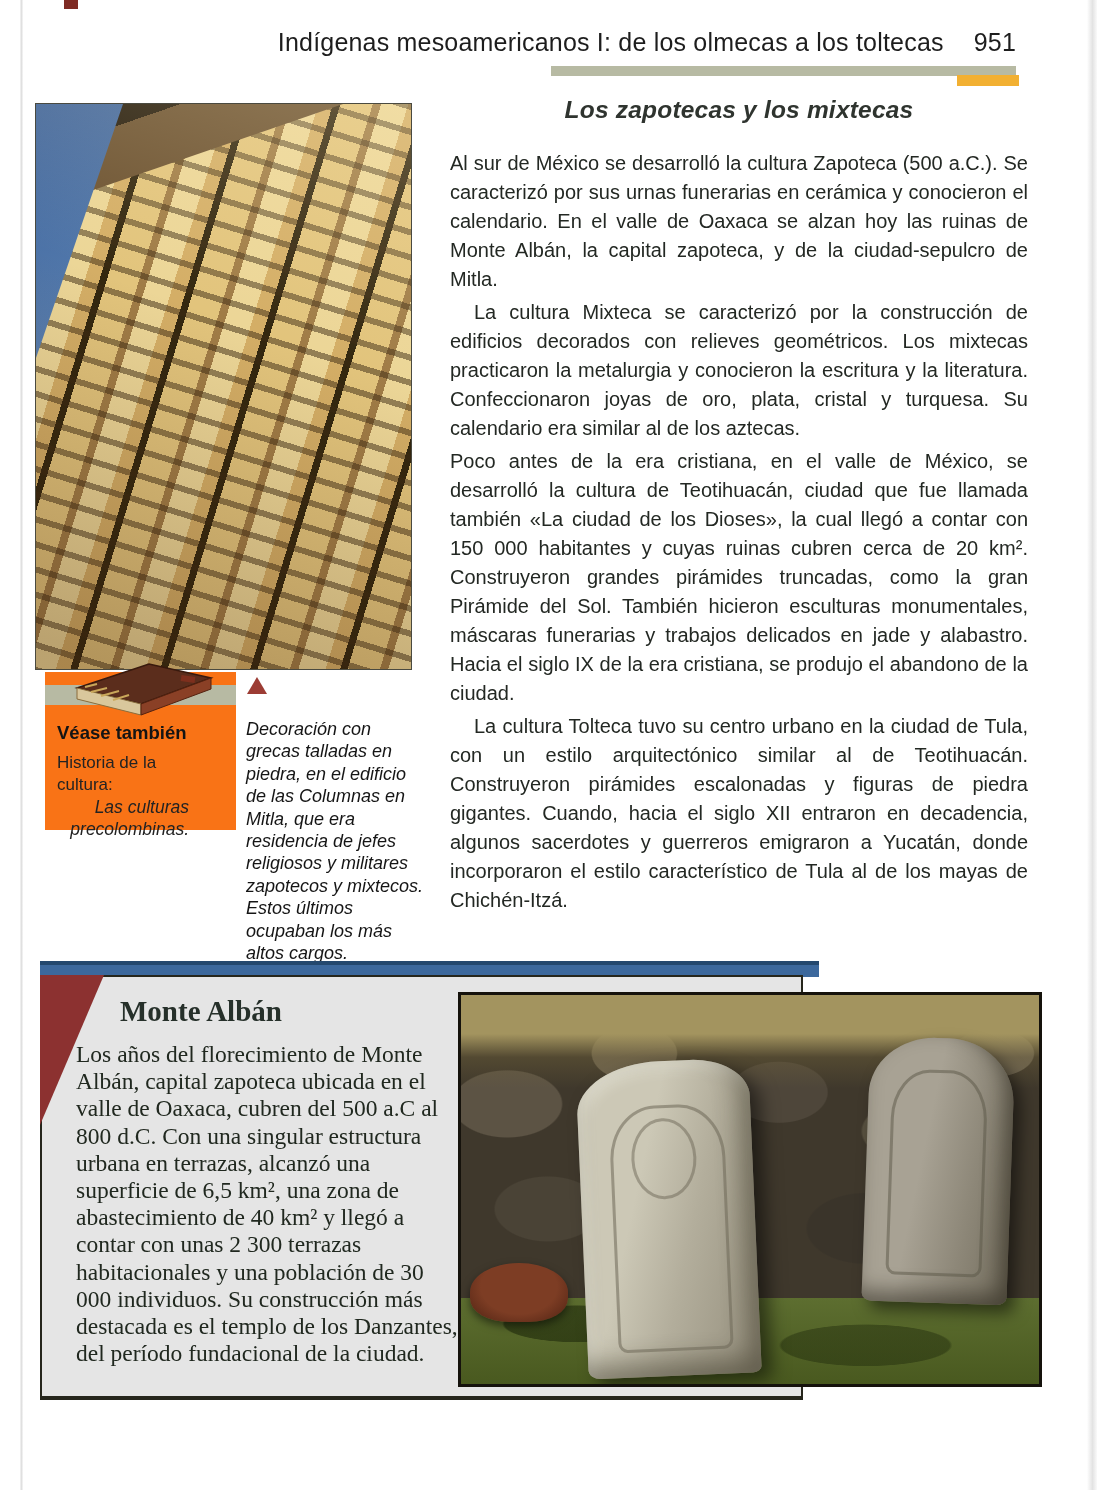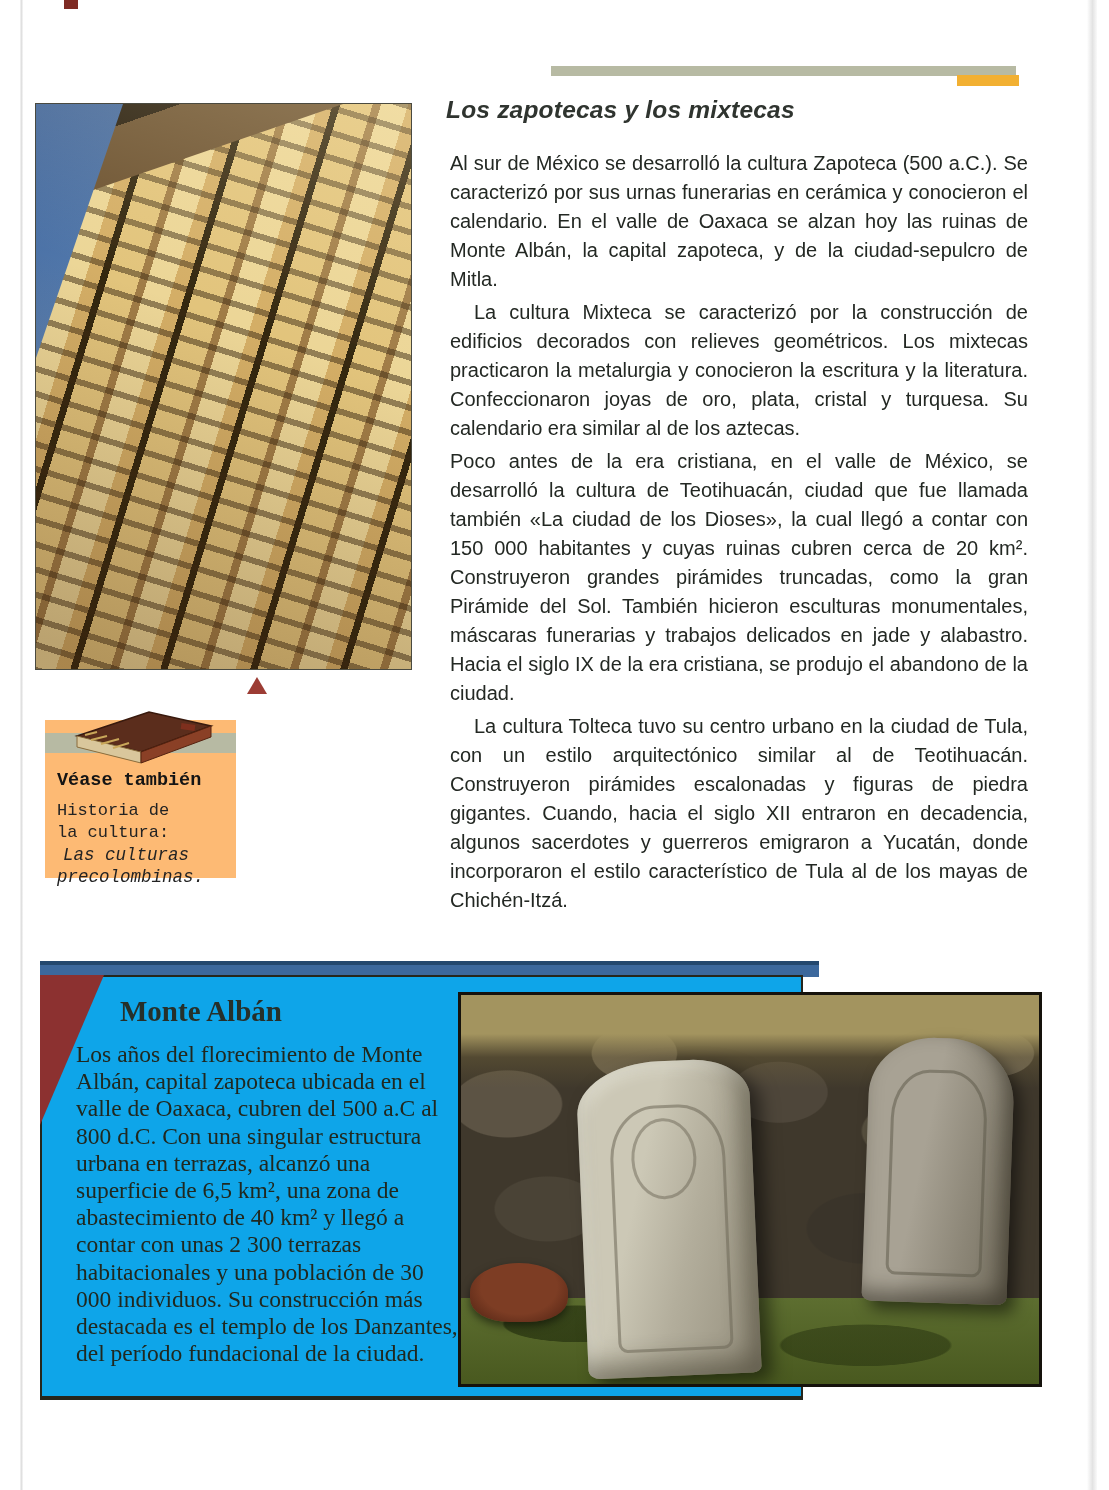--- a/index.html
+++ b/index.html
@@ -32,47 +32,47 @@
   .mitla-upper { position:absolute; left:-15%; top:-30%; width:160%; height:52%;
     transform:rotate(-19deg); transform-origin:left bottom;
     background:linear-gradient(180deg, #a5854f 0 52%, #9b7a4a 52% 64%, #241a0b 64% 82%, #6b5130 82%); }
   .mitla-sky { position:absolute; left:0; top:0; width:150px; height:254px;
     clip-path:polygon(0 0, 58% 0, 0 100%);
     background:linear-gradient(160deg, #3d639b, #5e85b5); }
   .mitla-shade { position:absolute; inset:0;
     background:linear-gradient(200deg, rgba(255,240,200,.25), rgba(0,0,0,0) 40%, rgba(60,30,10,.28) 95%); }
 
   
-  .see-also  { position:absolute; left:45px; top:720px; width:191px; height:158px; background:#fdba74;font-family:Liberation Mono, monospace; }
+  .see-also  { position:absolute; left:45px; top:672px; width:191px; height:158px; background:#f97316; }
   .see-shelf { position:absolute; left:0; top:13px; width:100%; height:20px; background:#b7baa3; }
   .book-icon { position:absolute; left:16px; top:-14px; width:160px; height:66px; }
   .see-title { position:absolute; left:12px; top:50px; font-weight:bold; font-size:18.5px; color:#141414; }
   .see-line1 { position:absolute; left:12px; top:80px;  width:122px; font-size:17px; line-height:22px; color:#232323; }
   .see-line2 { position:absolute; left:12px; top:124px; width:132px; font-size:17.5px; line-height:22px; font-style:italic; color:#232323;text-align:right; }
 
   
   .caption-arrow { position:absolute; left:247px; top:677px; width:0; height:0;
     border-left:10px solid transparent; border-right:10px solid transparent;
     border-bottom:17px solid #9c3c34; }
   .caption-text { position:absolute; left:246px; top:700px; width:178px;
     font-size:18px; line-height:22.4px; font-style:italic; color:#151515; }
 
   
   .column { position:absolute; left:446px; top:96px; width:586px; color:#232823; }
   .column h2 { font-style:italic; font-weight:bold; font-size:24.5px; color:#2f342f;
-               margin:0 0 25px 0; letter-spacing:.2px; }
+               margin:0 0 25px 0; letter-spacing:.2px;text-align:center; }
   .column h2.second { margin-top:39px; }
   .column p { font-size:20px; line-height:29px; text-align:justify; margin:4px; }
   .column p.indent { text-indent:24px; }
 
   
   .feature-bar { position:absolute; left:40px; top:961px; width:779px; height:16px;
     background:linear-gradient(180deg, #24486e 0 28%, #3c689c 28%); }
   .feature-panel { position:absolute; left:40px; top:975px; width:763px; height:425px;
-    background:#0ea5e9; border:2px solid #26261c; border-bottom-width:4px; box-sizing:border-box; }
+    background:#e5e5e5; border:2px solid #26261c; border-bottom-width:4px; box-sizing:border-box; }
   .feature-corner { position:absolute; left:-2px; top:-2px; width:64px; height:150px;
     background:#8c3130; clip-path:polygon(0 0, 100% 0, 0 100%); }
   .feature-title { position:absolute; left:78px; top:18px;
     font-family:"Liberation Serif", serif; font-weight:bold; font-size:29px; color:#26302a; }
   .feature-body { position:absolute; left:34px; top:64px; width:388px;
     font-family:"Liberation Serif", serif; font-size:23.5px; line-height:27.2px; color:#20281f; }
 
   
   .photo-danz { position:absolute; left:458px; top:992px; width:584px; height:395px;
     border:3px solid #15120c; box-sizing:border-box; overflow:hidden; background:#3f382c; }
@@ -112,20 +112,24 @@
 </style>
 </head>
 <body>
 
 <div class="page">
 
   <div class="scan-red"></div>
   <div class="scan-left"></div>
   <div class="scan-right"></div>
 
+  <header class="running-head">
+    <span>Indígenas mesoamericanos I: de los olmecas a los toltecas</span>
+    <span>951</span>
+  </header>
   <div class="rule-sage"></div>
   <div class="rule-gold"></div>
 
   <figure class="photo-mitla" style="margin:0;">
     <div class="mitla-fret"></div>
     <div class="mitla-upper"></div>
     <div class="mitla-sky"></div>
     <div class="mitla-shade"></div>
   </figure>
 
@@ -140,20 +144,21 @@
       <line x1="40" y1="38" x2="58" y2="33" stroke="#c9a75a" stroke-width="2"></line>
       <line x1="52" y1="42" x2="68" y2="37" stroke="#c9a75a" stroke-width="2"></line>
       <rect x="120" y="18" width="14" height="6" fill="#7e2f1d" transform="rotate(8 127 21)"></rect>
     </svg>
     <div class="see-title">Véase también</div>
     <div class="see-line1">Historia de la cultura:</div>
     <div class="see-line2">Las culturas precolombinas.</div>
   </aside>
 
   <div class="caption-arrow"></div>
+  <p class="caption-text">Decoración con grecas talladas en piedra, en el edificio de las Columnas en Mitla, que era residencia de jefes religiosos y militares zapotecos y mixtecos. Estos últimos ocupaban los más altos cargos.</p>
 
   <main class="column">
     <h2>Los zapotecas y los mixtecas</h2>
     <p>Al sur de México se desarrolló la cultura Zapoteca (500 a.C.). Se caracterizó por sus urnas funerarias en cerámica y conocieron el calendario. En el valle de Oaxaca se alzan hoy las ruinas de Monte Albán, la capital zapoteca, y de la ciudad-sepulcro de Mitla.</p>
     <p class="indent">La cultura Mixteca se caracterizó por la construcción de edificios decorados con relieves geométricos. Los mixtecas practicaron la metalurgia y conocieron la escritura y la literatura. Confeccionaron joyas de oro, plata, cristal y turquesa. Su calendario era similar al de los aztecas.</p>
     <p>Poco antes de la era cristiana, en el valle de México, se desarrolló la cultura de Teotihuacán, ciudad que fue llamada también «La ciudad de los Dioses», la cual llegó a contar con 150 000 habitantes y cuyas ruinas cubren cerca de 20 km². Construyeron grandes pirámides truncadas, como la gran Pirámide del Sol. También hicieron esculturas monumentales, máscaras funerarias y trabajos delicados en jade y alabastro. Hacia el siglo IX de la era cristiana, se produjo el abandono de la ciudad.</p>
     <p class="indent">La cultura Tolteca tuvo su centro urbano en la ciudad de Tula, con un estilo arquitectónico similar al de Teotihuacán. Construyeron pirámides escalonadas y figuras de piedra gigantes. Cuando, hacia el siglo XII entraron en decadencia, algunos sacerdotes y guerreros emigraron a Yucatán, donde incorporaron el estilo característico de Tula al de los mayas de Chichén-Itzá.</p>
   </main>
 
   <div class="feature-bar"></div>

